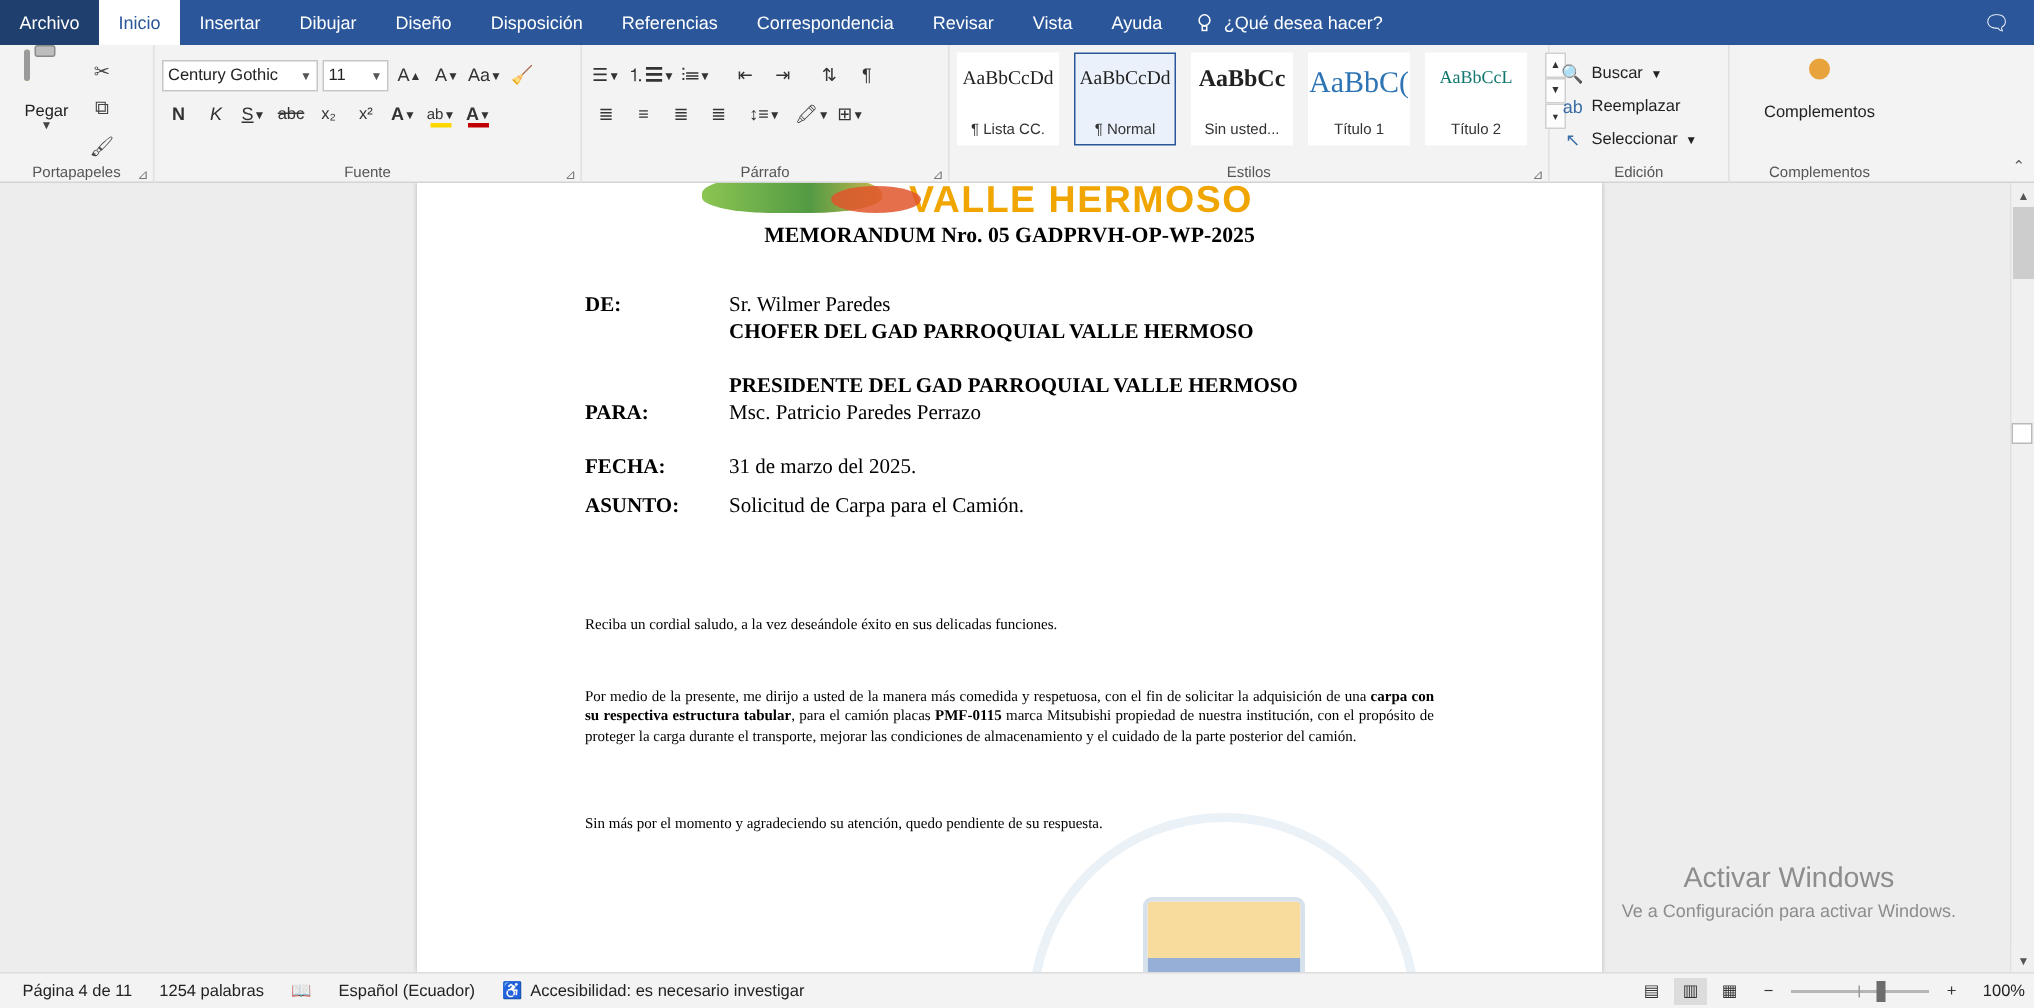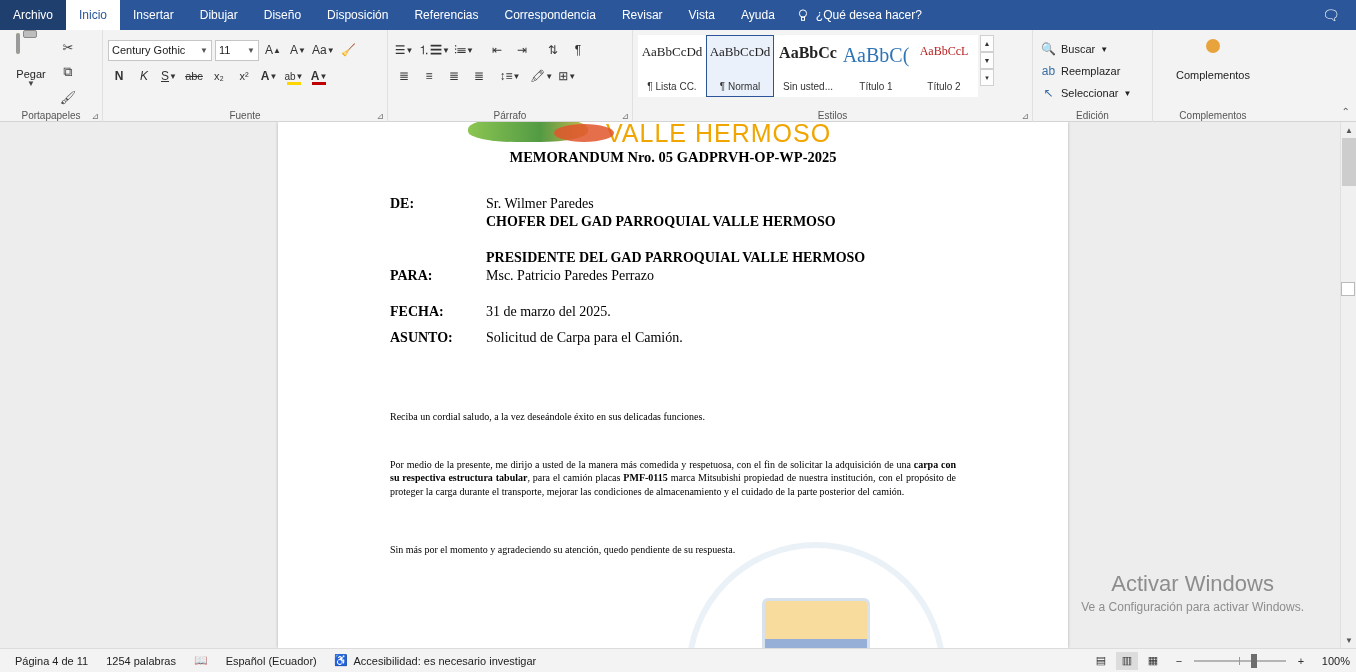--- a/index.html
+++ b/index.html
@@ -91,26 +91,26 @@
 
   
   .g-para { width: 245px; }
 
   
   .g-styles { width: 400px; }
   .styles-gallery { display: flex; align-items: stretch; gap: 0px; padding-top: 2px; }
   .style-item {
     width: 68px; height: 62px; border: 1px solid transparent; background: #fff;
     display: flex; flex-direction: column; align-items: center; justify-content: flex-start;
-    padding-top: 8px; margin-right: 0;
+    padding-top: 8px; margin-right: 10px;
   }
   .style-item.sel { border: 1px solid #2b579a; background: #eaf1fb; }
   .style-prev { font-size: 13px; color: #222; font-family: "Liberation Serif", serif; white-space: nowrap; overflow: hidden; }
   .style-prev.t1 { color: #2e74b5; font-size: 20px; }
-  .style-prev.t2 { color: #b91c1c; font-size: 12px; }
+  .style-prev.t2 { color: #0f766e; font-size: 12px; }
   .style-prev.big { font-size: 16px; font-weight: bold; }
   .style-name { font-size: 10px; color: #333; margin-top: auto; margin-bottom: 4px; white-space: nowrap; }
   .gallery-nav { display: flex; flex-direction: column; justify-content: space-between; padding: 2px 0 2px 2px; }
   .gnav { width: 14px; height: 17px; border: 1px solid #d0d0d0; background: #fdfdfd; font-size: 7px; display: flex; align-items: center; justify-content: center; color: #333; }
 
   
   .g-edit { width: 120px; }
   .edit-btn { display: flex; align-items: center; gap: 5px; font-size: 11px; color: #222; height: 22px; padding: 0 3px; }
   .edit-btn .gi { width: 15px; text-align: center; font-size: 12px; color: #3a6ea5; }
 
@@ -134,21 +134,21 @@
   }
   .wm {
     position: absolute; left: 0; right: 0; top: 0; bottom: 0; overflow: hidden;
     pointer-events: none;
   }
   .wm-band {
     position: absolute; top: -6px; left: 180px; width: 460px; height: 34px;
     display: flex; align-items: center;
   }
   .wm-text {
-    font-family: "Liberation Sans", sans-serif; font-weight: normal; font-size: 25px;
+    font-family: "Liberation Sans", sans-serif; font-weight: bold; font-size: 25px;
     letter-spacing: 1px; color: #f0a500; margin-left: 148px;
   }
   .wm-leaf {
     width: 120px; height: 26px; border-radius: 50% 50% 40% 40%;
     background: linear-gradient(90deg,#7fbf3f 0%, #3f8f2f 60%, #c9b03a 100%);
     position: absolute; left: 10px; top: 0px; opacity: .9;
   }
   .wm-leaf2 {
     width: 60px; height: 18px; border-radius: 50%;
     background: #e0552b; position: absolute; left: 96px; top: 8px; opacity: .85;
@@ -206,21 +206,21 @@
   .zoom-track { position: absolute; left: 0; right: 0; height: 2px; background: #b5b5b5; }
   .zoom-mid { position: absolute; left: 45px; width: 1px; height: 8px; background: #999; }
   .zoom-thumb { position: absolute; left: 57px; width: 6px; height: 14px; background: #6d6d6d; }
   .zoom-pct { width: 34px; text-align: right; }
 
   
   .activate {
     position: absolute; right: 52px; bottom: 34px; text-align: center; color: #8d8d8d;
     font-family: "Liberation Sans", sans-serif; z-index: 5;
   }
-  .activate .a1 { font-size: 22px; }
+  .activate .a1 { font-size: 19px; }
   .activate .a2 { font-size: 12px; margin-top: 3px; }
 </style>
 </head>
 <body>
 
 <div id="app">
 
   <div class="tabbar">
     <div class="tab file">
         <span>Archivo</span>

